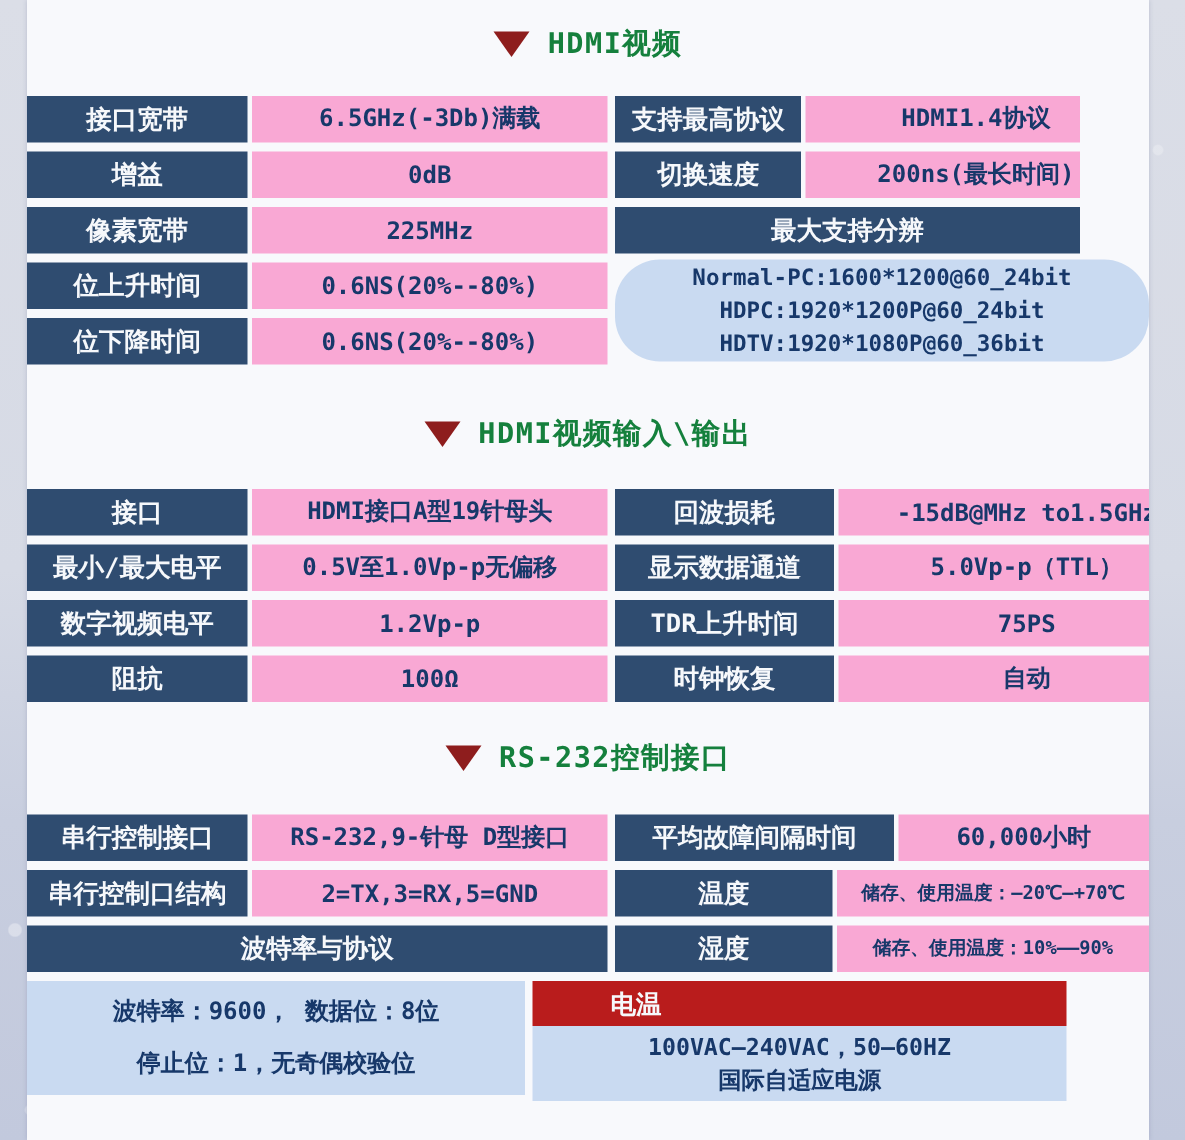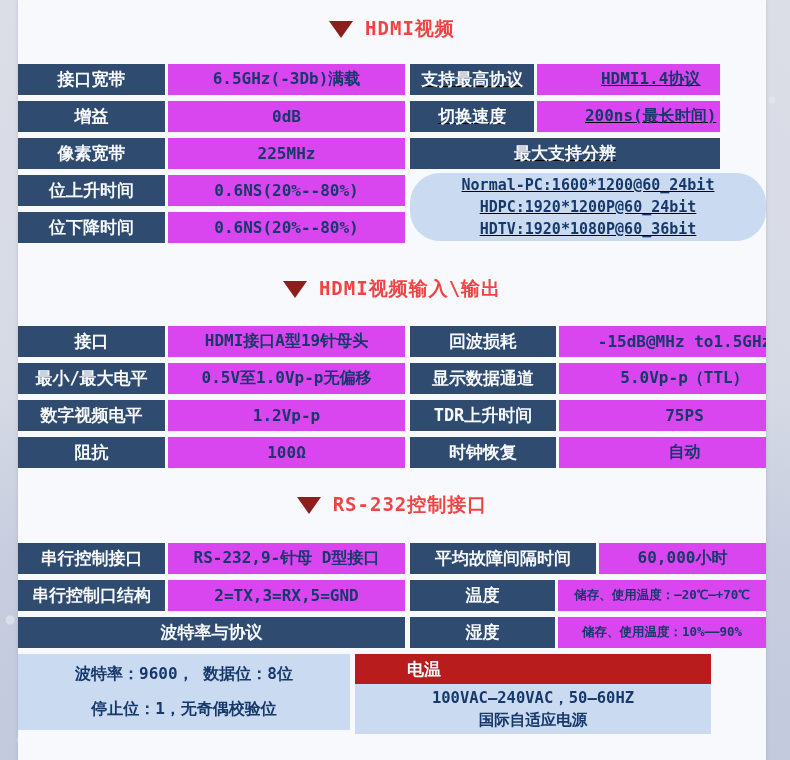--- a/index.html
+++ b/index.html
@@ -14,38 +14,38 @@
       linear-gradient(180deg,#dbdee7 0%,#d6dae5 50%,#c8cedf 72%,#c2c9dd 100%);
     min-height:760px;
   }
   .page {
     width:748px; margin-left:18px; background:#f8f9fc;
     min-height:760px; padding-top:14px; overflow:hidden;
     box-shadow:0 0 3px rgba(120,130,160,.35);
   }
   .section-title {
     height:30px; display:flex; align-items:center; justify-content:center;
-    color:#ef4444; font-size:19px; font-weight:bold; letter-spacing:1px;
+    color:#15803d; font-size:19px; font-weight:bold; letter-spacing:1px;
     margin-bottom:20px;
   }
   .tri {
     width:0; height:0; display:inline-block; margin-right:12px;
     border-left:12px solid transparent; border-right:12px solid transparent;
     border-top:17px solid #8e1d1d;
   }
   .grid { display:flex; }
   .lgroup { width:387px; }
-  .rgroup { width:310px; margin-left:5px;text-decoration:underline; }
+  .rgroup { width:310px; margin-left:5px; }
   .row { display:flex; margin-bottom:6px; }
   .cell {
     height:31px; display:flex; align-items:center; justify-content:center;
     font-weight:bold; white-space:nowrap; overflow:hidden;
   }
   .hd { background:#2f4c70; color:#f6f8fb; font-size:17px; }
-  .vl { background:#d946ef; color:#17386a; font-size:16px; margin-left:3px; }
+  .vl { background:#f9a8d4; color:#17386a; font-size:16px; margin-left:3px; }
   .w-l-h { width:147px; } .w-l-v { width:237px; }
   .w-r-h { width:146px; } .w-r-v { width:207px;padding-left:44px; }
   .w-full-r { width:356px; margin-left:0; }
   .w-mtbf-h { width:186px; } .w-mtbf-v { width:167px; }
   .w-temp-h { width:145px; } .w-temp-v { width:208px; font-size:12.5px; }
   .res-box {
     width:356px; height:68px; background:#c9daf1; color:#17386a;
     display:flex; flex-direction:column; justify-content:center; align-items:center;
     font-weight:bold; font-size:15px; line-height:22px; margin-top:0;border-radius:30px;
   }

